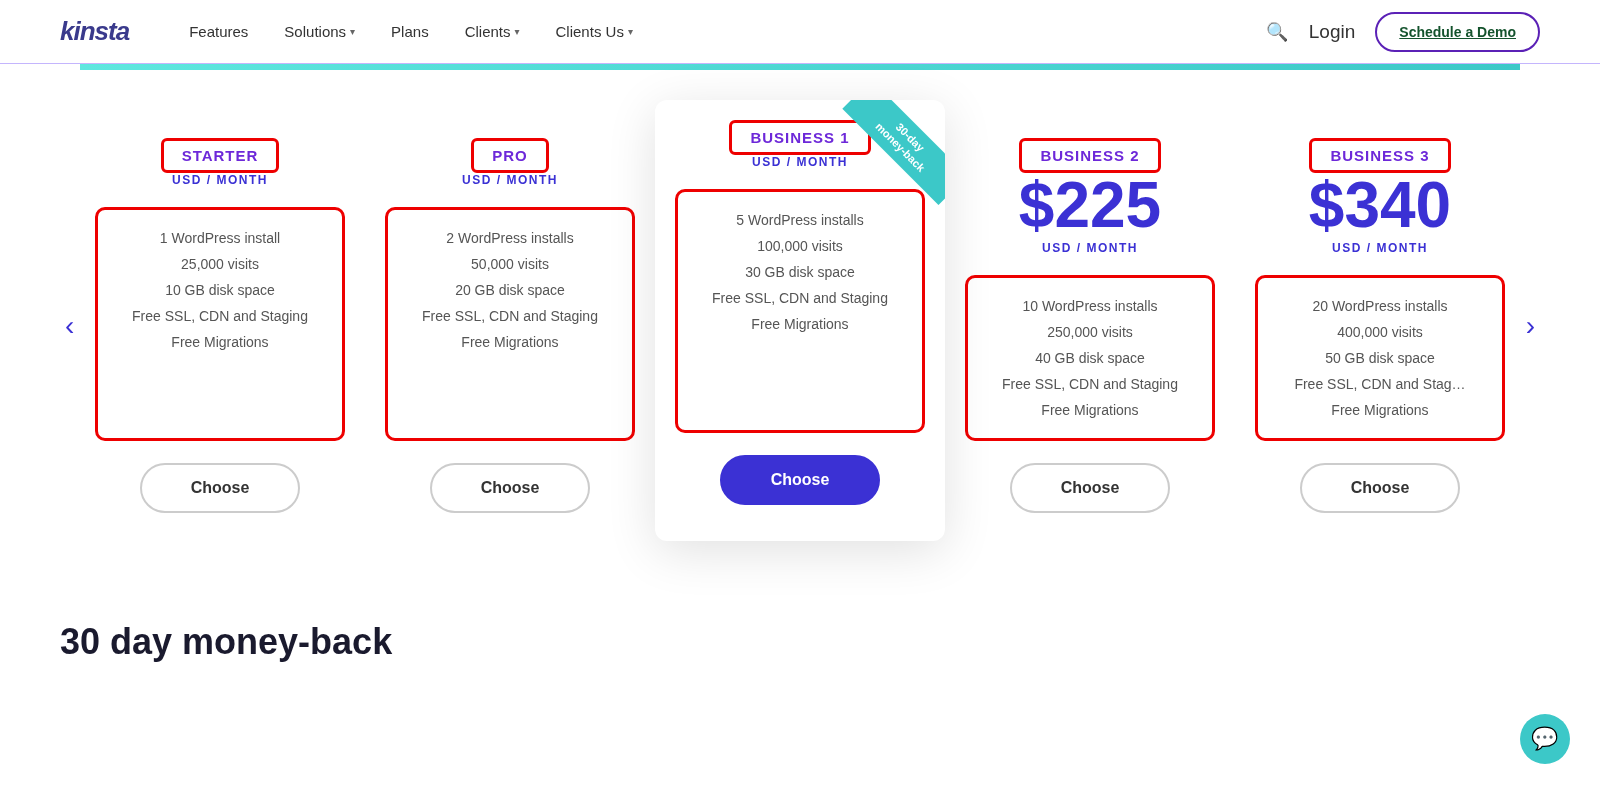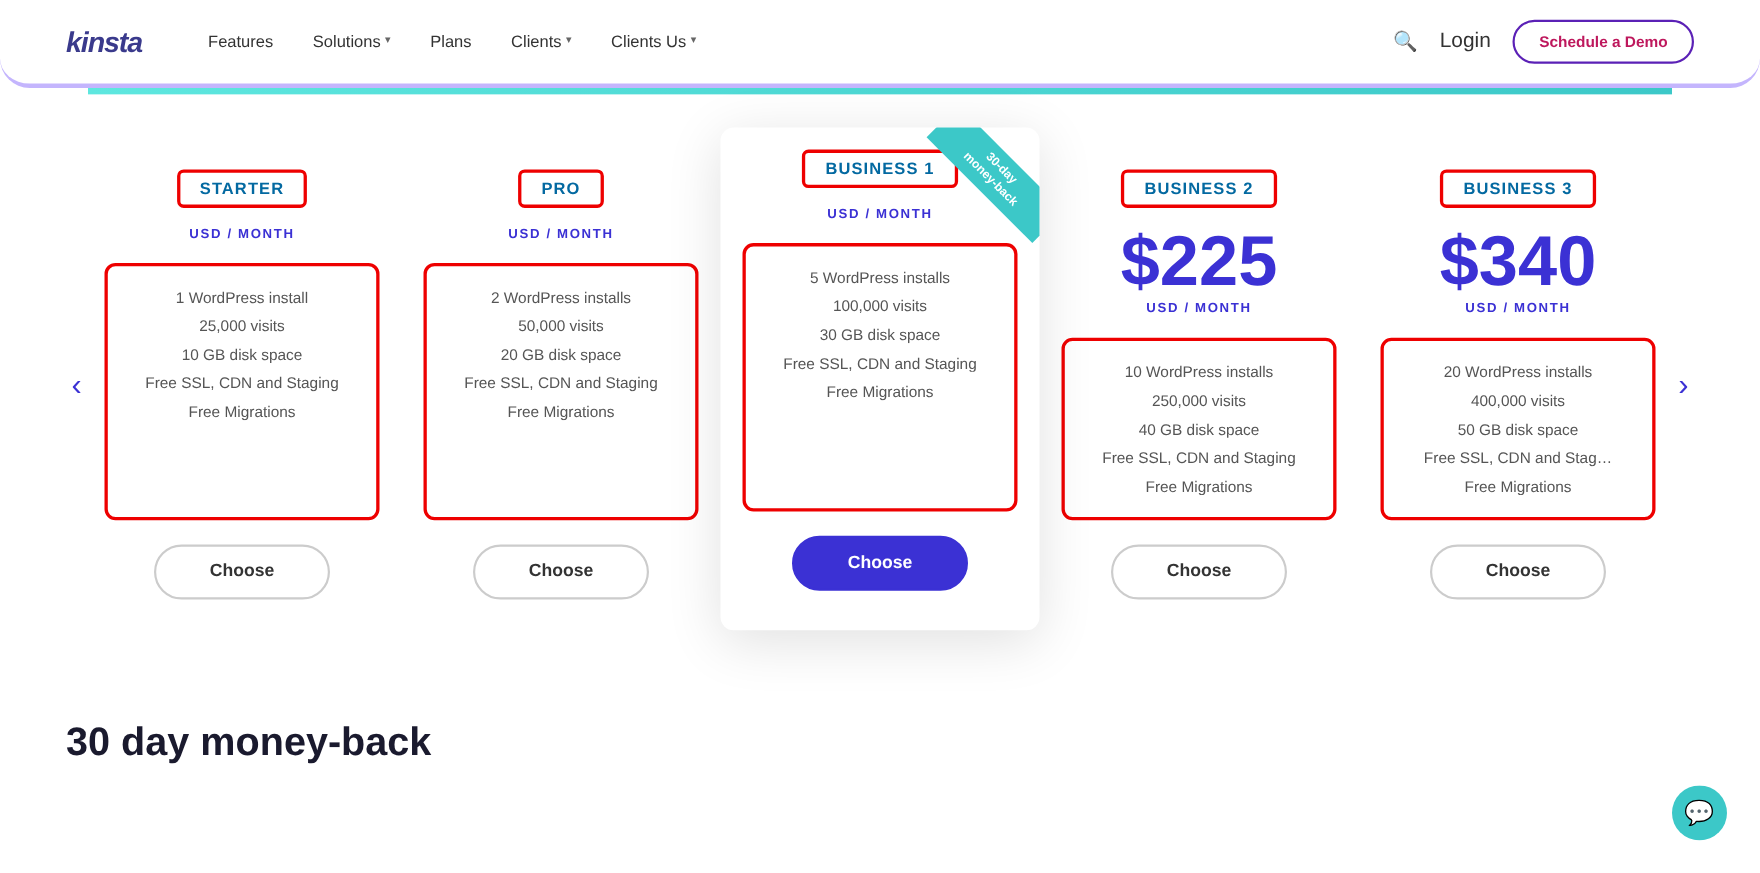--- a/index.html
+++ b/index.html
@@ -3,25 +3,24 @@
   <meta charset="utf-8">
   <style>
     * { box-sizing: border-box; margin: 0; padding: 0; }
     body { font-family: -apple-system, BlinkMacSystemFont, 'Segoe UI', sans-serif; background: #fff; overflow-x: hidden; }
 
     
     .header {
       display: flex;
       align-items: center;
       padding: 0 60px;
-      height: 80px;
-      border-bottom: 4px solid #c4b5fd;
+      height: 64px;
+      border-bottom: 1px solid #c4b5fd;
       position: relative;
       z-index: 10;
-      border-radius: 27px;
     }
     .logo {
       font-size: 26px;
       font-weight: 800;
       color: #1a1a2e;
       letter-spacing: -1px;
       margin-right: 60px;
       font-style: italic;
     }
     .logo span { color: #3a3a8c; }
@@ -29,41 +28,42 @@
       display: flex;
       align-items: center;
       gap: 36px;
       flex: 1;
     }
     .nav-item {
       font-size: 15px;
       color: #333;
       cursor: pointer;
       display: flex;
-      align-items: flex-start;
+      align-items: center;
       gap: 4px;
     }
     .nav-item .chevron { font-size: 10px; color: #666; }
     .header-right {
       display: flex;
       align-items: center;
       gap: 20px;
     }
     .search-icon { font-size: 18px; color: #444; cursor: pointer; }
     .login-btn { font-size: 19px; color: #333; cursor: pointer; }
     .demo-btn {
       border: 2px solid #5b21b6;
-      color: #be185d;
+      color: #14532d;
       border-radius: 30px;
       padding: 10px 22px;
       font-size: 14px;
       font-weight: 600;
       cursor: pointer;
       background: transparent;
       white-space: nowrap;
+      text-decoration: underline;
     }
 
     
     .teal-bar {
       height: 6px;
       background: linear-gradient(90deg, #5ee7df, #3cc8c8);
       width: 90%;
       margin: 0 auto;
     }
 
@@ -102,23 +102,22 @@
       z-index: 5;
       margin-top: -10px;
     }
 
     .plan-name-box {
       border: 3px solid #e00;
       border-radius: 6px;
       padding: 6px 18px;
       font-size: 15px;
       font-weight: 800;
-      color: #0369a1;
+      color: #6d28d9;
       letter-spacing: 1px;
-      margin-bottom: 16px;
       text-align: center;
     }
 
     .plan-price {
       font-size: 64px;
       font-weight: 900;
       color: #3b31d4;
       line-height: 1;
       margin-bottom: 4px;
     }

